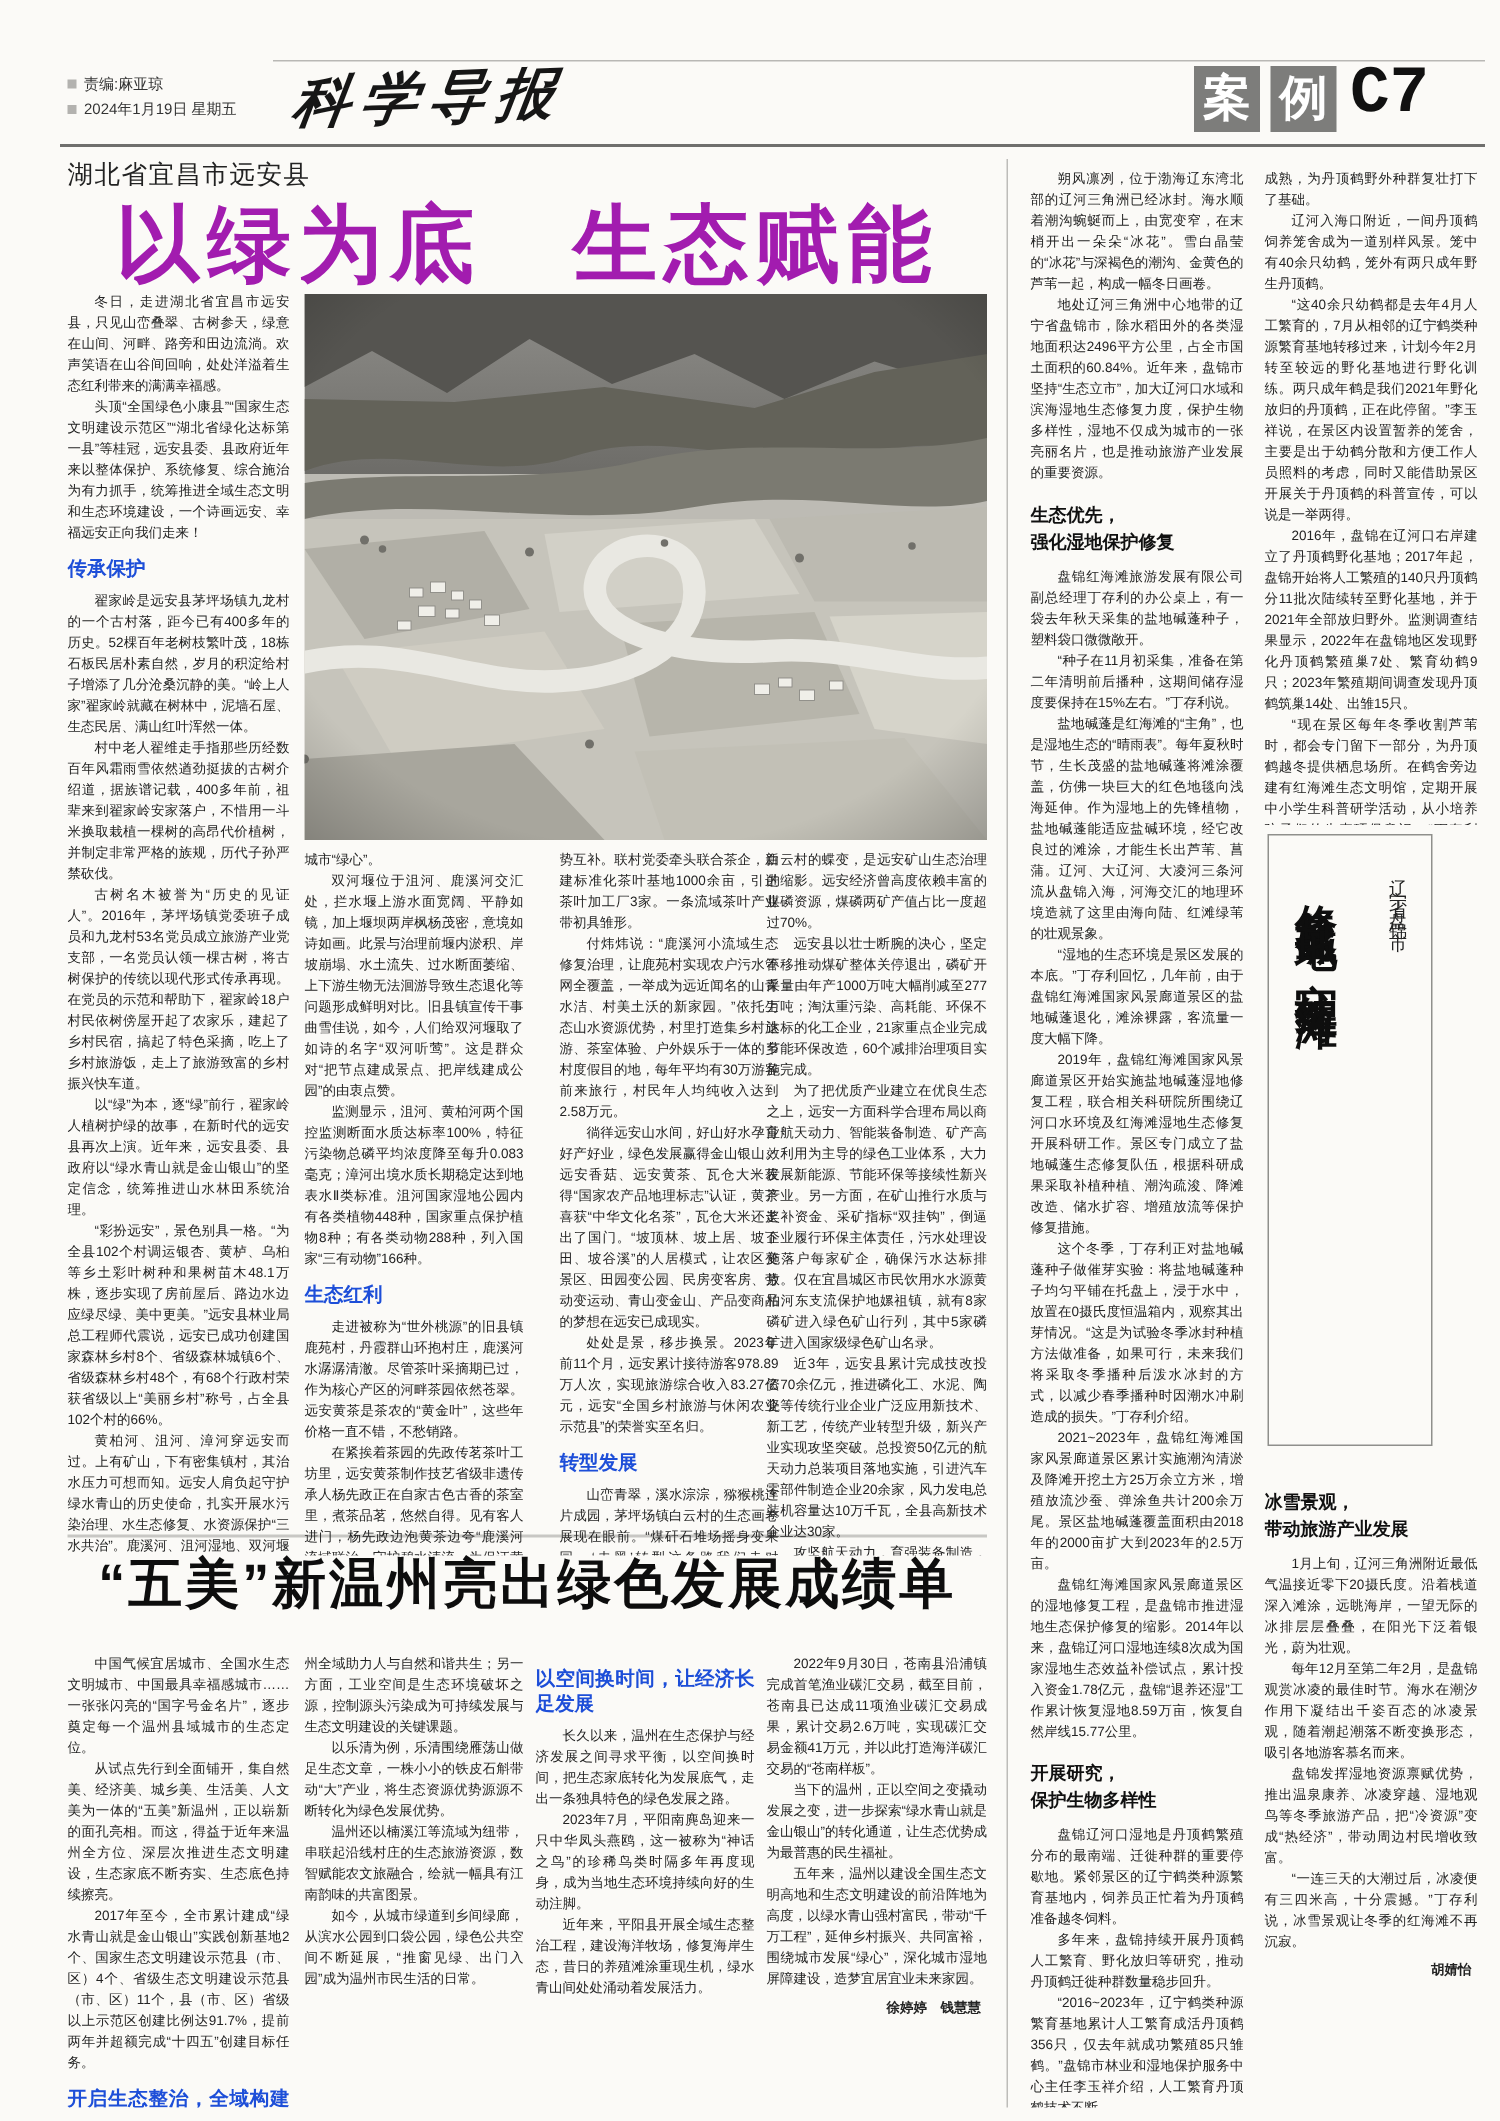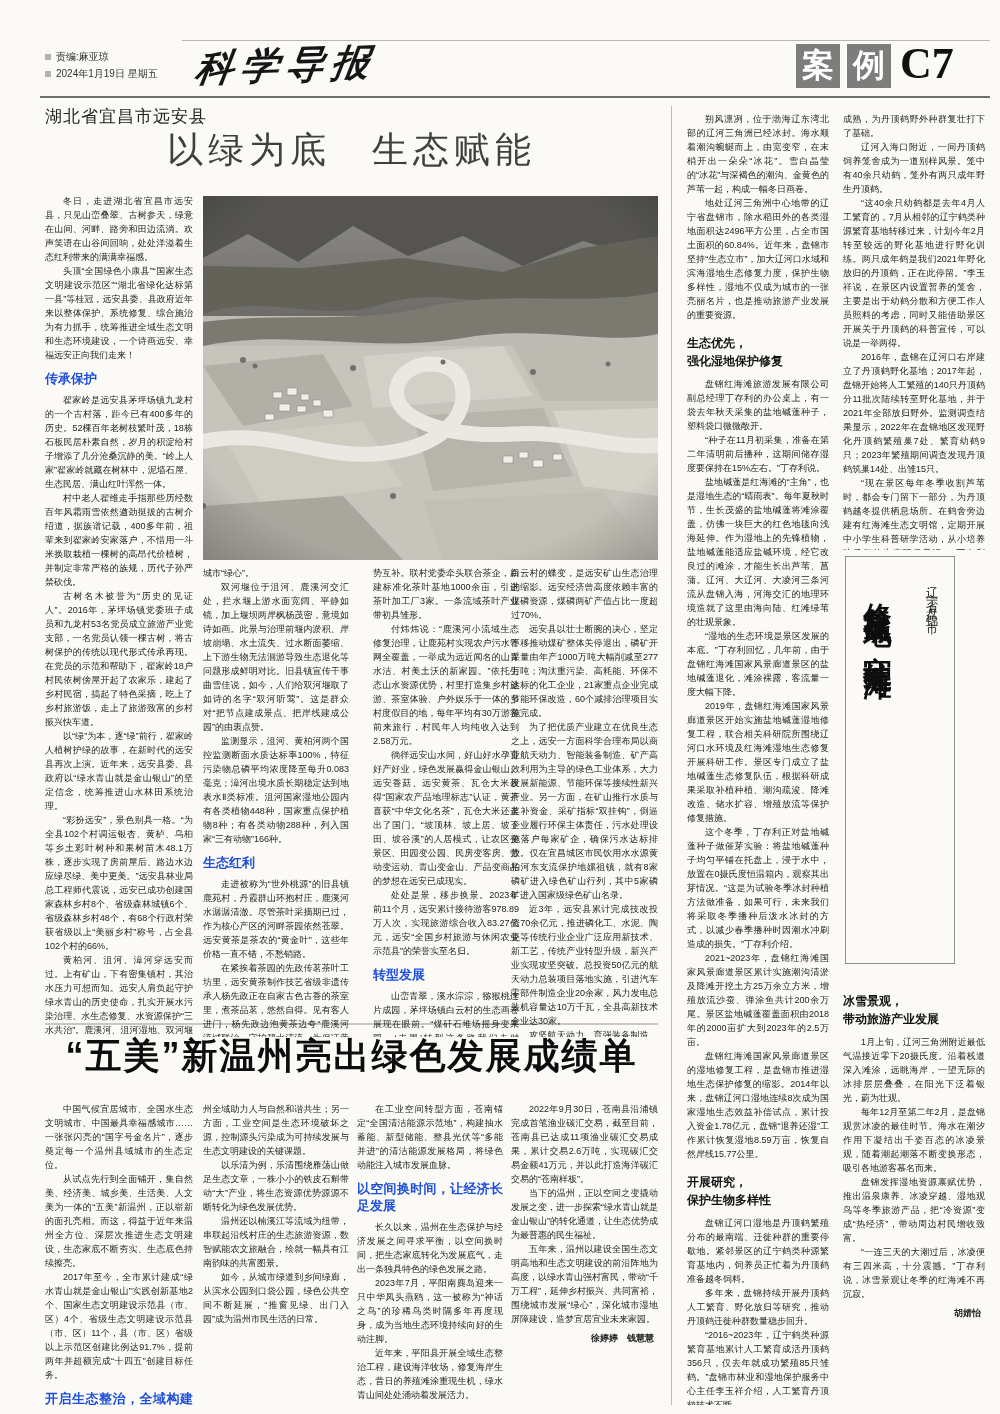--- a/index.html
+++ b/index.html
@@ -7,29 +7,29 @@
         font-family:"Liberation Sans",sans-serif;color:#1c1c1c;overflow:hidden;}
   
   .h-topline{position:absolute;left:182px;top:40px;width:808px;height:1px;background:#b9b8b5;}
   .h-ed{position:absolute;left:45px;top:48px;font-size:10px;line-height:17px;color:#333;}
   .sq{display:inline-block;width:6px;height:6px;background:#b3b2af;margin-right:5px;vertical-align:middle;}
   .masthead{position:absolute;left:196px;top:40px;font-family:"DejaVu Serif",serif;font-style:italic;
             font-weight:700;font-size:38px;letter-spacing:7px;transform:skewX(-10deg) rotate(-2deg);color:#161616;}
   .badge{position:absolute;left:796px;top:44px;display:flex;gap:7px;}
   .badge span{width:44px;height:44px;background:#7d7d7b;color:#fff;font-size:32px;font-weight:700;
               display:flex;align-items:center;justify-content:center;}
-  .page-no{position:absolute;left:900px;top:38px;font-family:Liberation Serif, serif;font-weight:700;font-size:44px;color:#111;}
+  .page-no{position:absolute;left:900px;top:38px;font-family:Liberation Mono, monospace;font-weight:700;font-size:44px;color:#111;}
   .h-rule{position:absolute;left:40px;top:96px;width:950px;height:2px;background:#6f6f6d;}
   
   .v-divider{position:absolute;left:671px;top:106px;width:1px;height:1299px;background:#bdbcb9;}
   .mid-rule{position:absolute;left:45px;top:1023px;width:613px;height:2px;background:#c8c7c4;}
   
   .kicker{position:absolute;left:45px;top:105px;font-size:17px;color:#222;letter-spacing:1px;}
   .a1-headline{position:absolute;left:45px;top:126px;width:613px;text-align:center;
-               font-size:36px;font-weight:400;letter-spacing:5px;color:#404040;}
+               font-size:56px;font-weight:700;letter-spacing:5px;color:#a21caf;}
   .a3-headline{position:absolute;left:45px;top:1032px;width:613px;text-align:center;
                font-size:36px;font-weight:900;letter-spacing:2px;color:#0d0d0d;}
   .photo{position:absolute;left:203px;top:196px;width:455px;height:364px;}
   
   .col{position:absolute;overflow:hidden;text-align:justify;font-size:9px;line-height:14px;color:#232323;}
   .col p{margin:0;}
   .col .p{text-indent:2em;}
   .col .pc{text-indent:0;}
   .col h3{margin:9px 0 5px;text-indent:0;}
   .sh1{font-size:13px;line-height:1.3;font-weight:700;color:#1d4ed8;}
@@ -161,21 +161,20 @@
       <p class="p">2017年至今，全市累计建成“绿水青山就是金山银山”实践创新基地2个、国家生态文明建设示范县（市、区）4个、省级生态文明建设示范县（市、区）11个，县（市、区）省级以上示范区创建比例达91.7%，提前两年并超额完成“十四五”创建目标任务。</p>
       <h3 class="sh1">开启生态整治，全域构建绿色空间</h3>
     </div>
   <div class="col" style="left:203px;top:1102px;width:146px;height:303px;">
       <p class="pc">州全域助力人与自然和谐共生；另一方面，工业空间是生态环境破坏之源，控制源头污染成为可持续发展与生态文明建设的关键课题。</p>
       <p class="p">以乐清为例，乐清围绕雁荡山做足生态文章，一株小小的铁皮石斛带动“大”产业，将生态资源优势源源不断转化为绿色发展优势。</p>
       <p class="p">温州还以楠溪江等流域为纽带，串联起沿线村庄的生态旅游资源，数智赋能农文旅融合，绘就一幅具有江南韵味的共富图景。</p>
       <p class="p">如今，从城市绿道到乡间绿廊，从滨水公园到口袋公园，绿色公共空间不断延展，“推窗见绿、出门入园”成为温州市民生活的日常。</p>
     </div>
   <div class="col" style="left:357px;top:1102px;width:146px;height:303px;">
-      <p class="p">在工业空间转型方面，苍南锚定“全国清洁能源示范地”，构建抽水蓄能、新型储能、整县光伏等“多能并进”的清洁能源发展格局，将绿色动能注入城市发展血脉。</p>
       <h3 class="sh1">以空间换时间，让经济长足发展</h3>
       <p class="p">长久以来，温州在生态保护与经济发展之间寻求平衡，以空间换时间，把生态家底转化为发展底气，走出一条独具特色的绿色发展之路。</p>
       <p class="p">2023年7月，平阳南麂岛迎来一只中华凤头燕鸥，这一被称为“神话之鸟”的珍稀鸟类时隔多年再度现身，成为当地生态环境持续向好的生动注脚。</p>
       <p class="p">近年来，平阳县开展全域生态整治工程，建设海洋牧场，修复海岸生态，昔日的养殖滩涂重现生机，绿水青山间处处涌动着发展活力。</p>
     </div>
   <div class="col" style="left:511px;top:1102px;width:147px;height:303px;">
       <p class="p">2022年9月30日，苍南县沿浦镇完成首笔渔业碳汇交易，截至目前，苍南县已达成11项渔业碳汇交易成果，累计交易2.6万吨，实现碳汇交易金额41万元，并以此打造海洋碳汇交易的“苍南样板”。</p>
       <p class="p">当下的温州，正以空间之变撬动发展之变，进一步探索“绿水青山就是金山银山”的转化通道，让生态优势成为最普惠的民生福祉。</p>
       <p class="p">五年来，温州以建设全国生态文明高地和生态文明建设的前沿阵地为高度，以绿水青山强村富民，带动“千万工程”，延伸乡村振兴、共同富裕，围绕城市发展“绿心”，深化城市湿地屏障建设，造梦宜居宜业未来家园。</p>
       <p class="byline">徐婷婷　钱慧慧</p>

